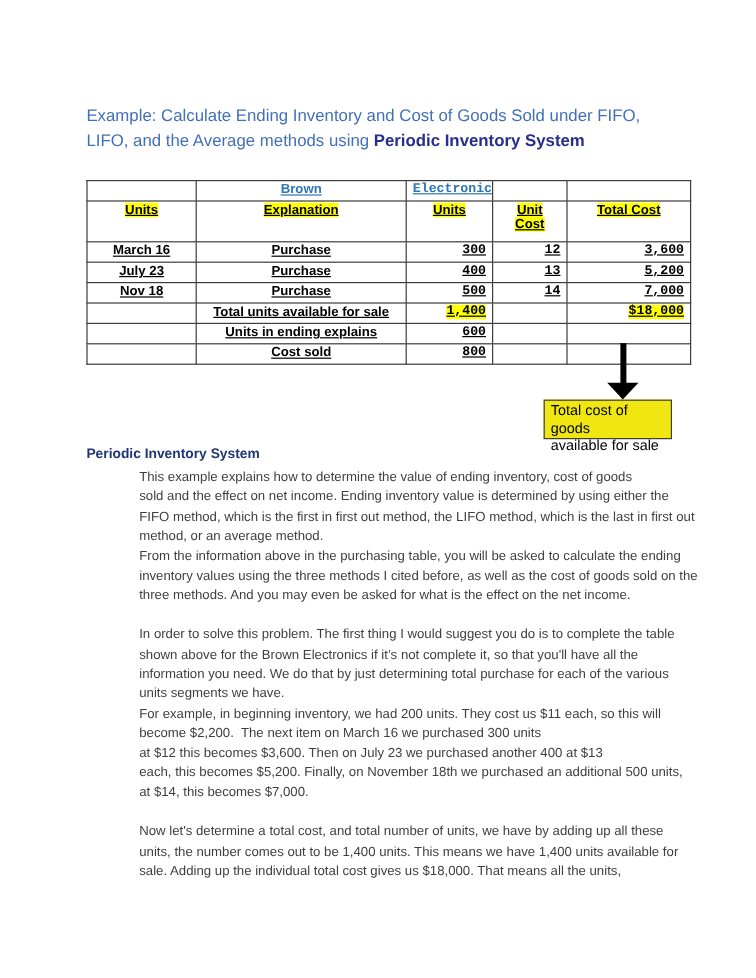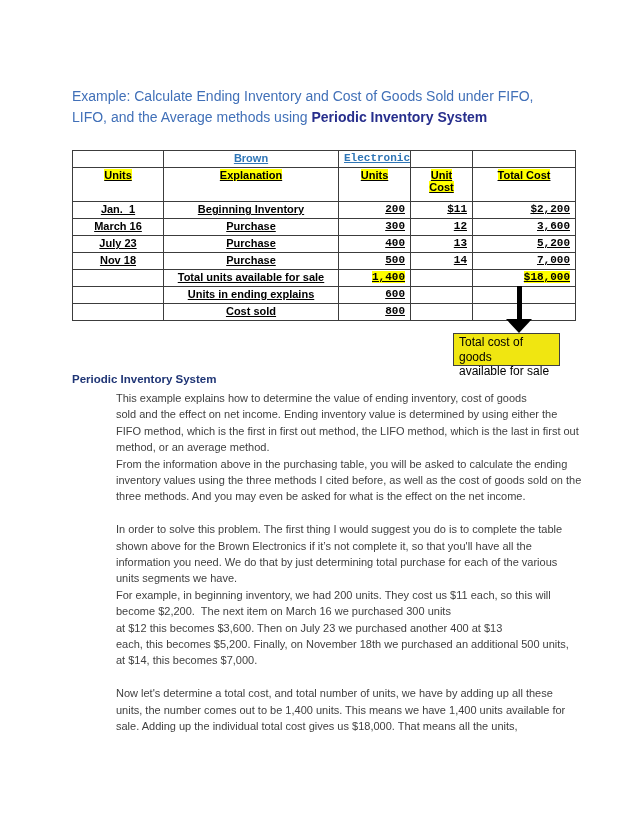--- a/index.html
+++ b/index.html
@@ -101,27 +101,20 @@
         <th class="col0 ta-center"><span class="cell-text hl">Units</span></th>
         <th class="col1 ta-center"><span class="cell-text hl">Explanation</span></th>
         <th class="col2 ta-center"><span class="cell-text hl">Units</span></th>
         <th class="col3"><span class="cell-text hl">Unit
 Cost</span></th>
         <th class="col4 ta-center"><span class="cell-text hl">Total Cost</span></th>
       </tr>
     </tbody>
     <tbody>
         <tr>
-          <td class="col0"><span class="cell-text">Jan.  1</span></td>
-          <td class="col1"><span class="cell-text">Beginning Inventory</span></td>
-          <td class="col2"><span class="cell-text">200</span></td>
-          <td class="col3"><span class="cell-text">$11</span></td>
-          <td class="col4"><span class="cell-text">$2,200</span></td>
-        </tr>
-        <tr>
           <td class="col0"><span class="cell-text">March 16</span></td>
           <td class="col1"><span class="cell-text">Purchase</span></td>
           <td class="col2"><span class="cell-text">300</span></td>
           <td class="col3"><span class="cell-text">12</span></td>
           <td class="col4"><span class="cell-text">3,600</span></td>
         </tr>
         <tr>
           <td class="col0"><span class="cell-text">July 23</span></td>
           <td class="col1"><span class="cell-text">Purchase</span></td>
           <td class="col2"><span class="cell-text">400</span></td>

